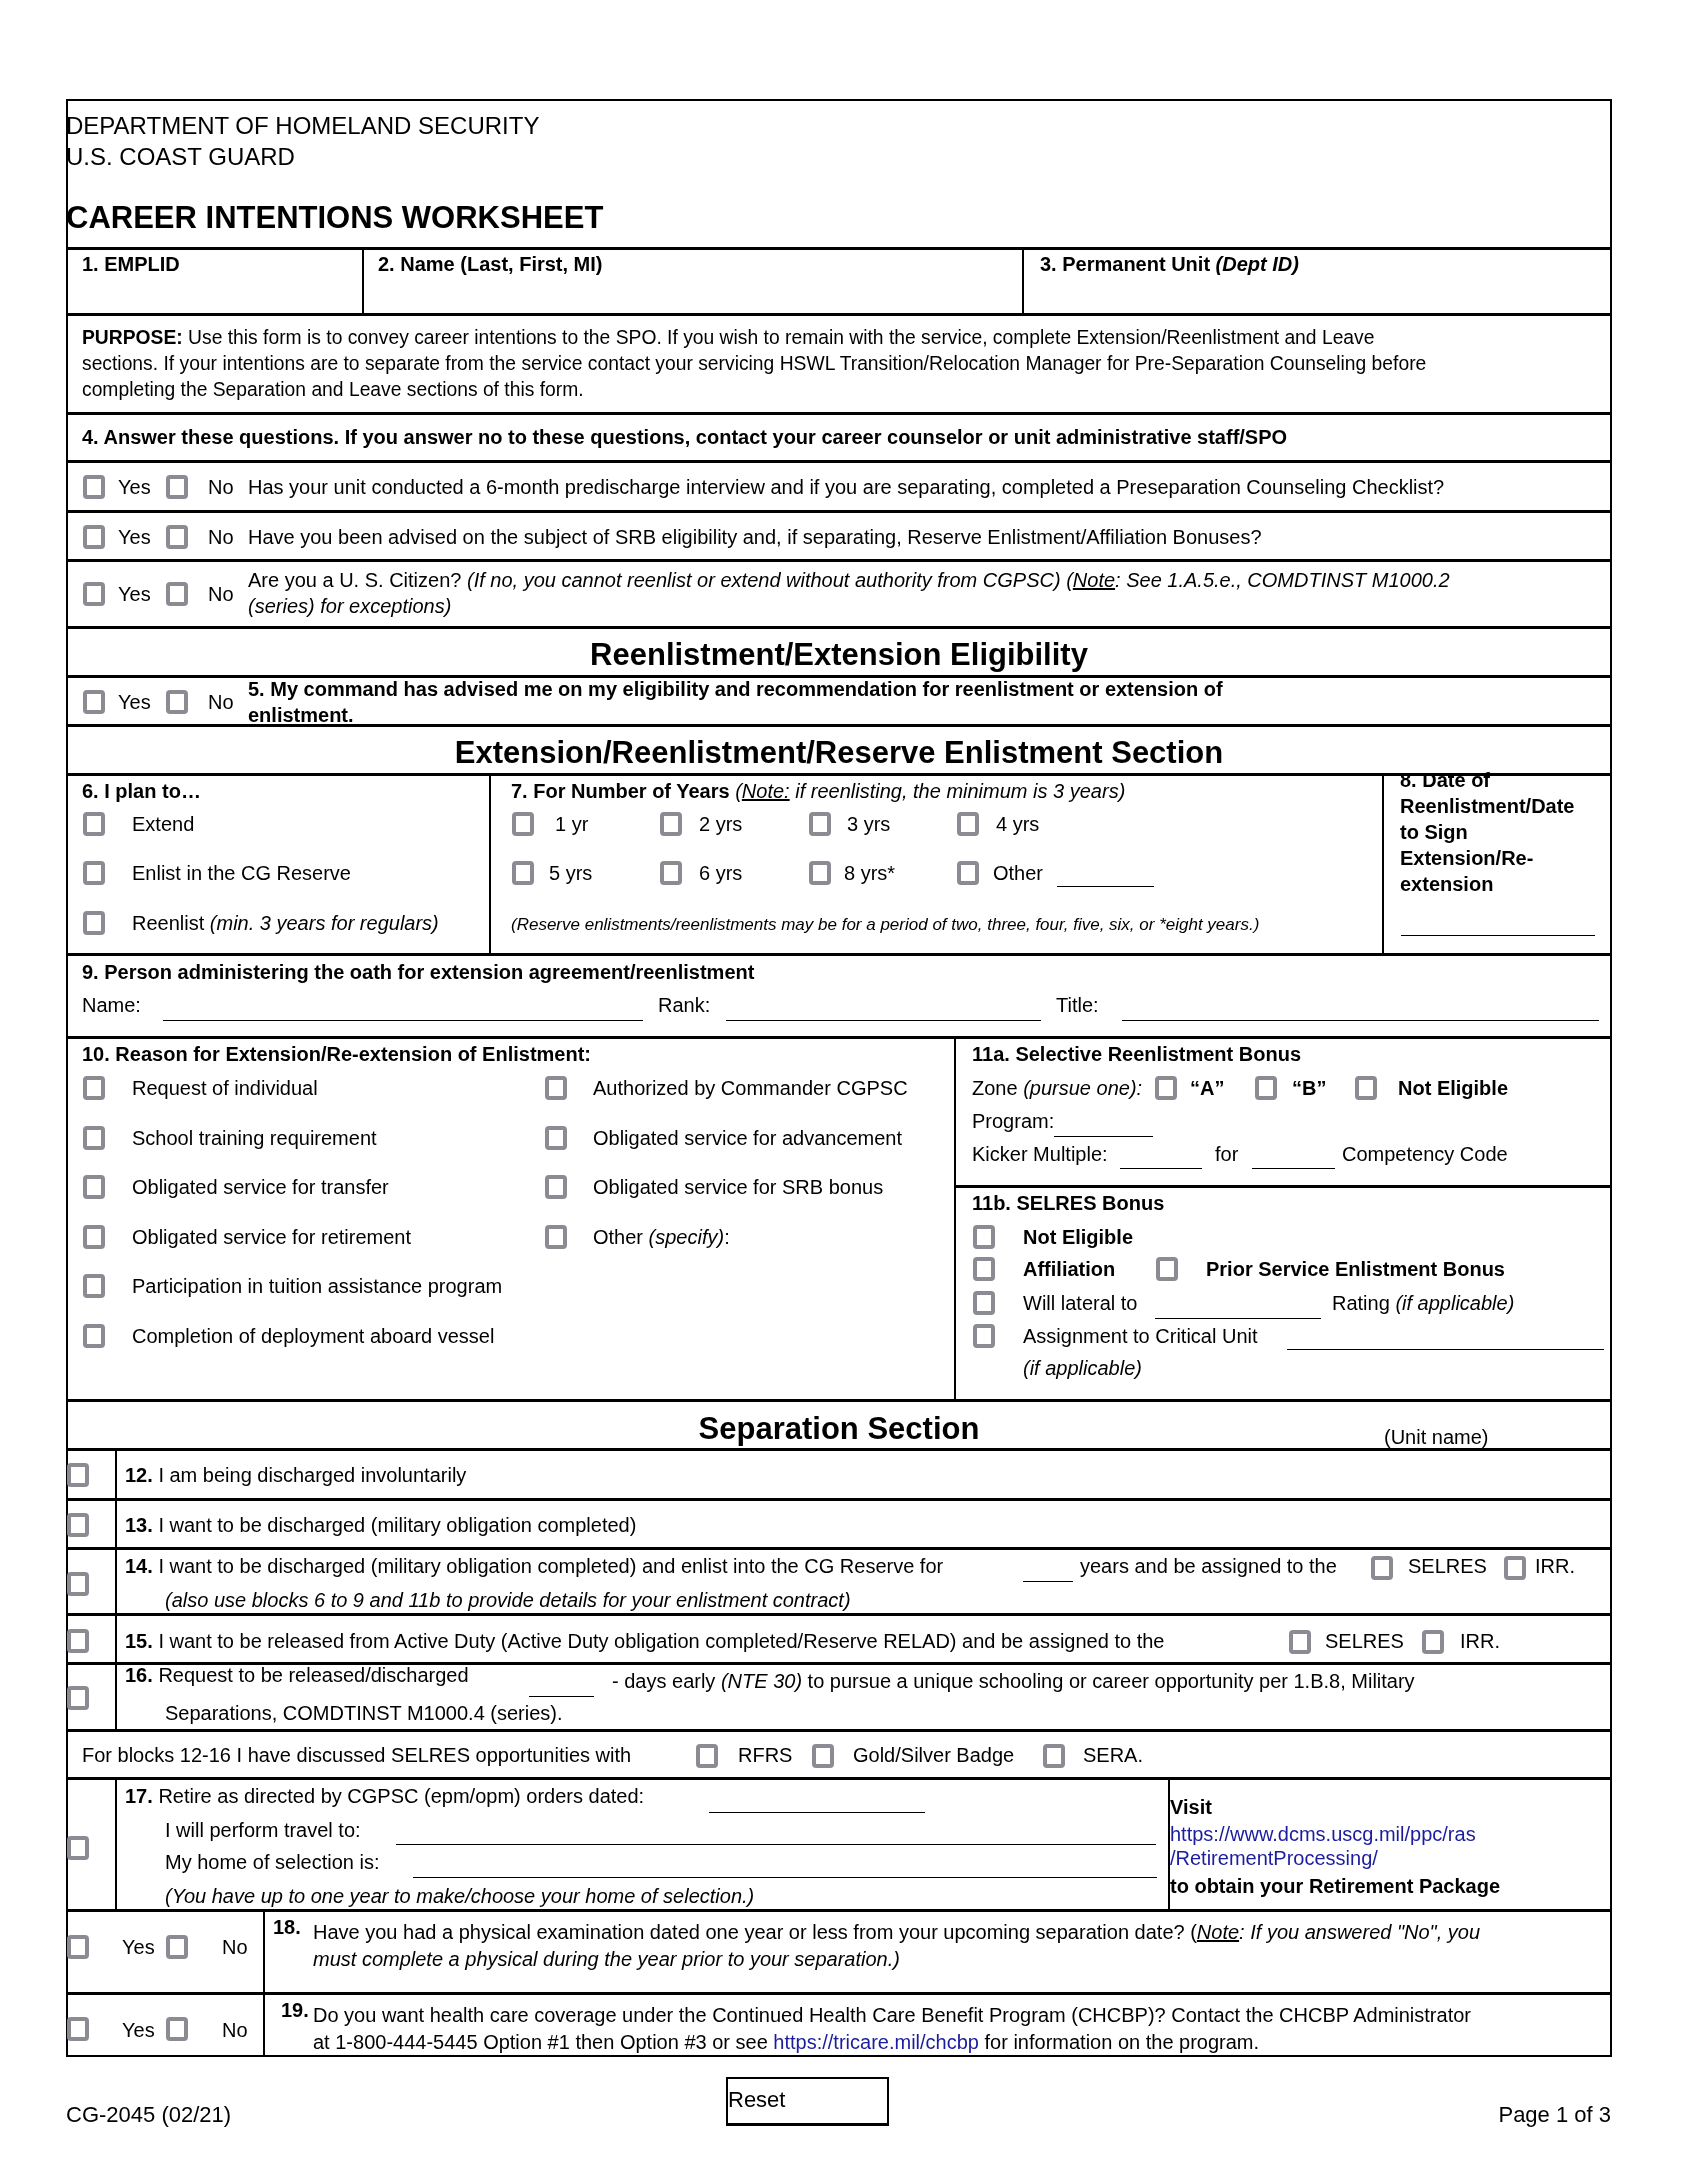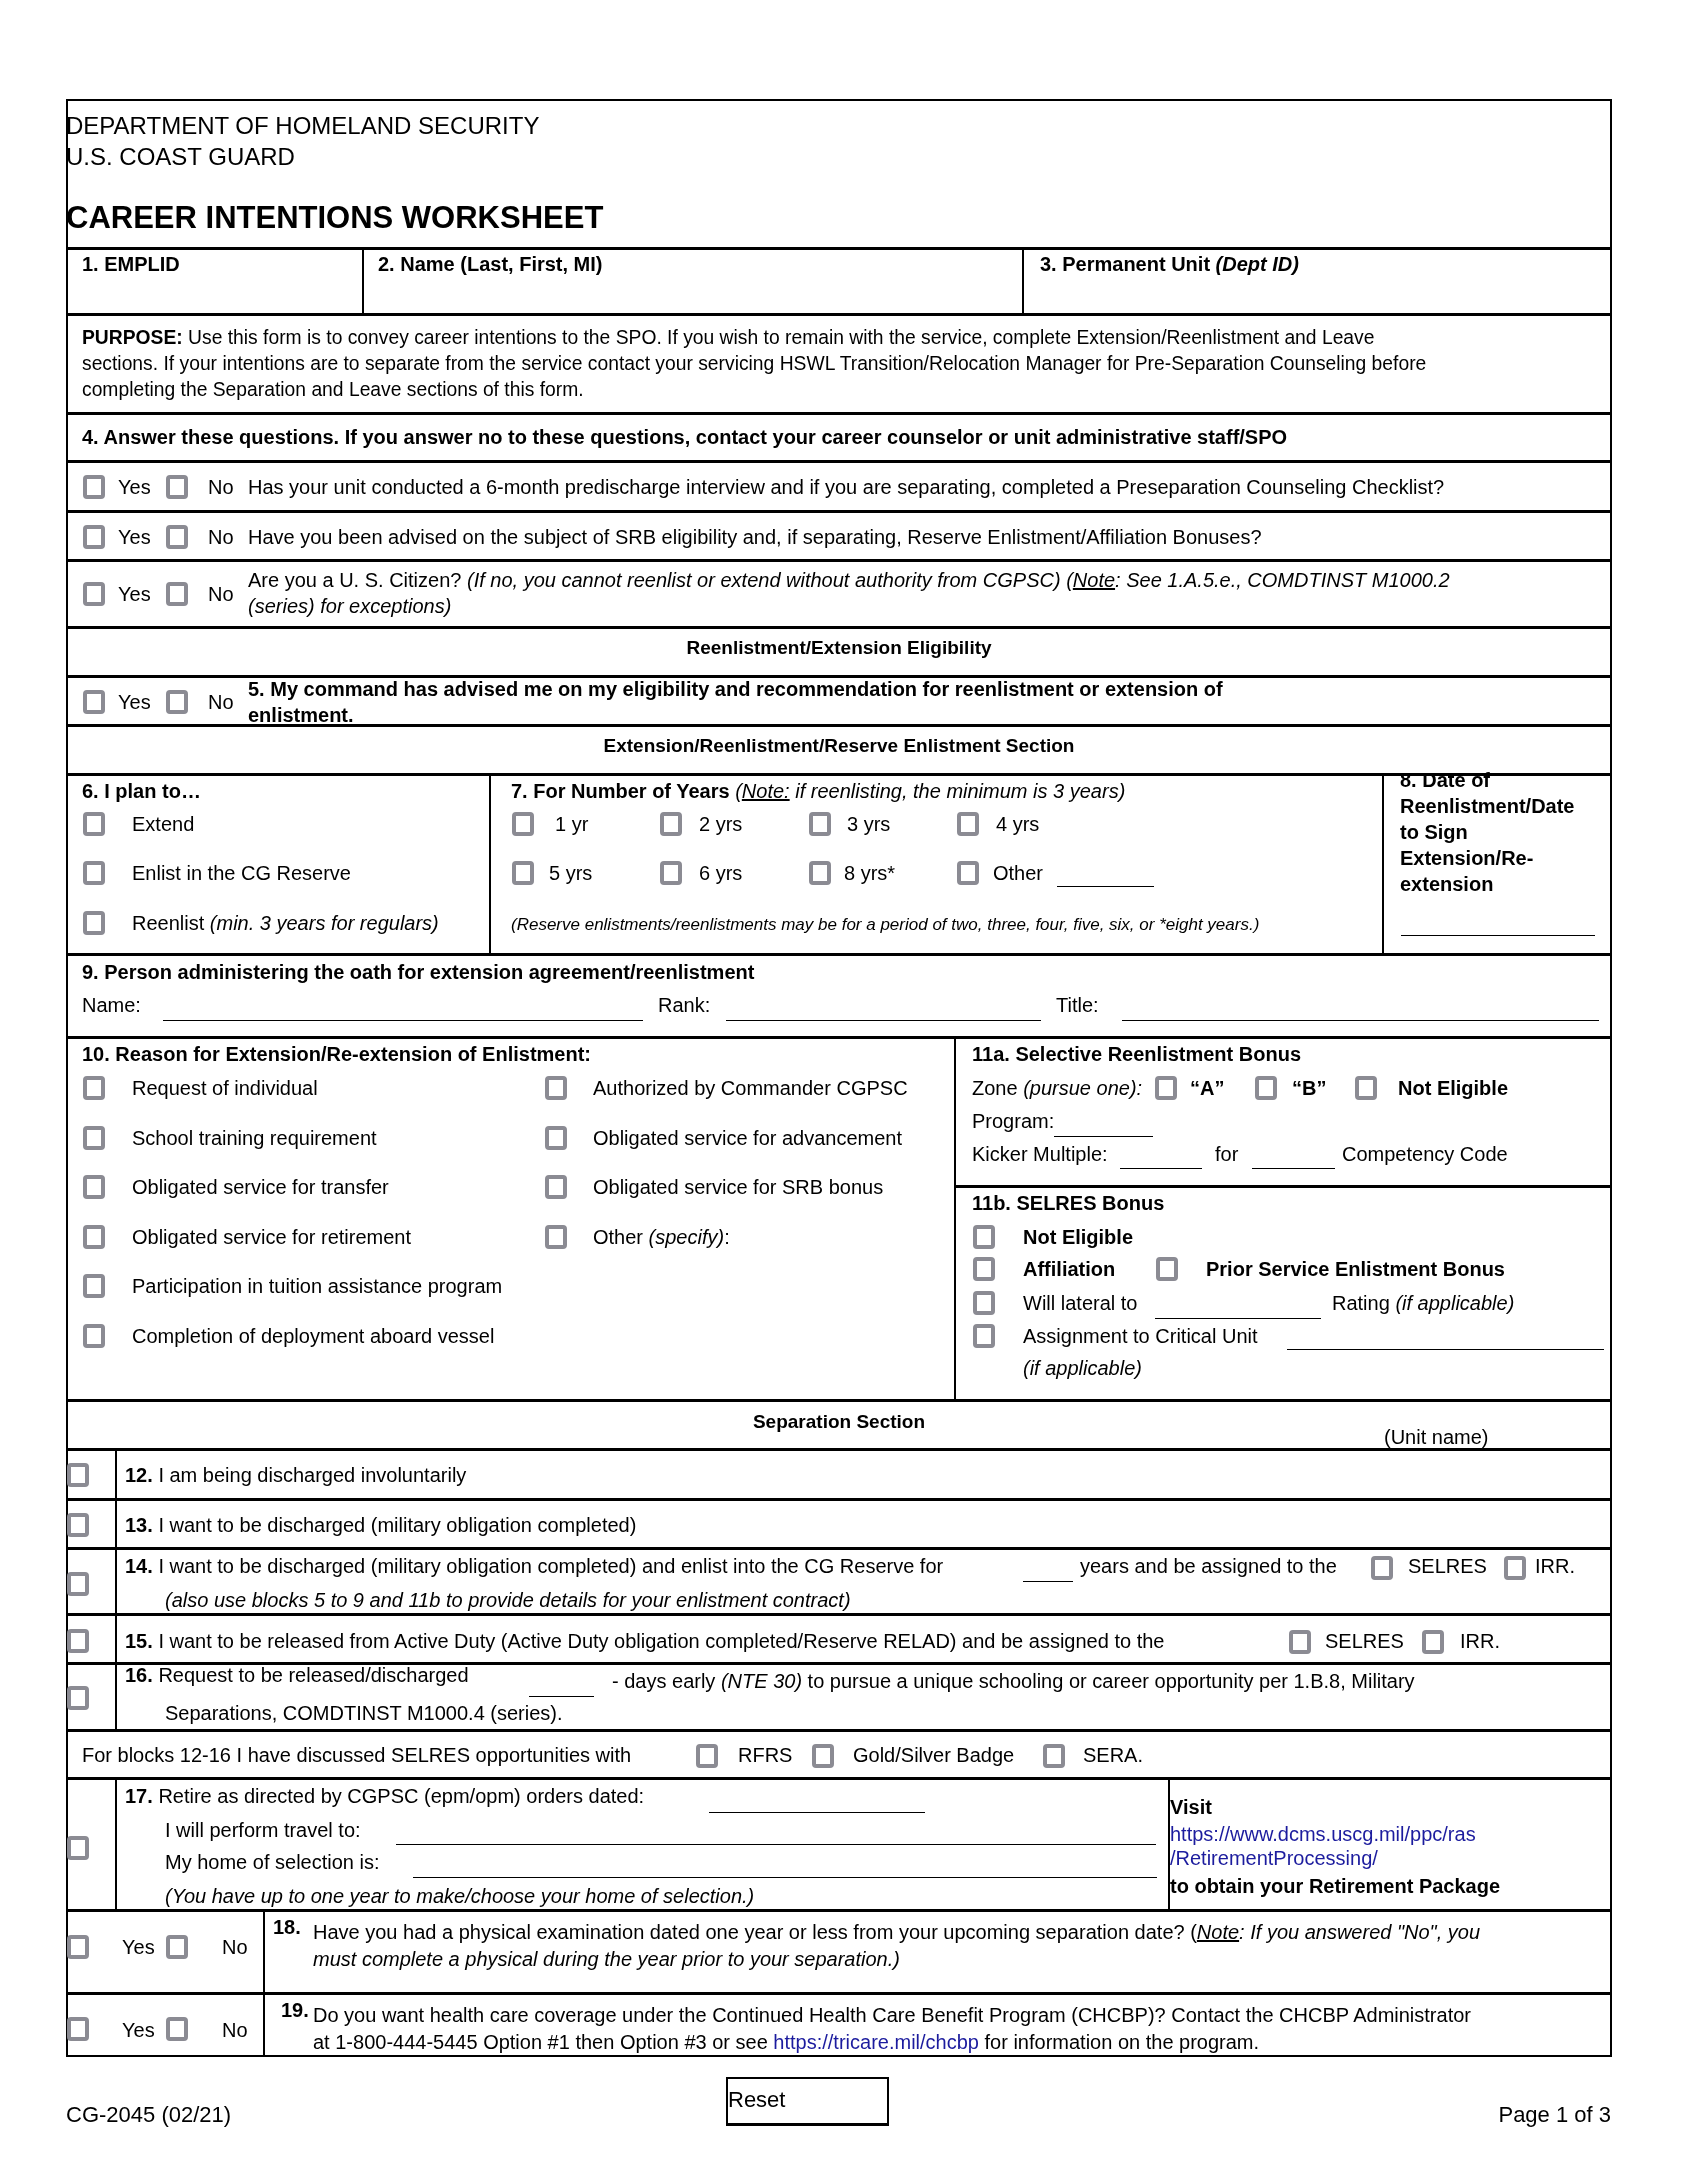--- a/index.html
+++ b/index.html
@@ -9,21 +9,21 @@
 .hl{position:absolute;height:3px;background:#000}
 .vl{position:absolute;width:2px;background:#000}
 .cb{position:absolute;width:22px;height:24px;border:4px solid #8b8b93;border-radius:4px;background:#fff;cursor:pointer}
 .t{position:absolute;white-space:nowrap;font-size:20px;line-height:24px}
 .b{font-weight:bold}
 .i{font-style:italic}
 .u{text-decoration:underline}
 .c{}
 .ul{position:absolute;height:0;border-bottom:1.5px solid #000}
 .link{color:#1c1c9e}
-.sechead{position:absolute;left:66px;width:1546px;text-align:center;font-weight:bold;font-size:19px}
+.sechead{position:absolute;left:66px;width:1546px;text-align:center;font-weight:bold;font-size:31px}
 </style>
 </head>
 <body>
 
 <div class="box"></div>
 
 <div class="t c" style="left:66px;width:1546px;top:111px;font-size:24px;line-height:30px">DEPARTMENT OF HOMELAND SECURITY</div>
 <div class="t c" style="left:66px;width:1546px;top:142px;font-size:24px;line-height:30px">U.S. COAST GUARD</div>
 <div class="t c b" style="left:66px;width:1546px;top:200px;font-size:31px;line-height:36px">CAREER INTENTIONS WORKSHEET</div>
 
@@ -193,21 +193,21 @@
 <div class="hl" style="left:66px;width:1546px;top:1547px"></div>
 
 <div class="cb" style="left:67px;top:1572px"></div>
 <div class="t" style="left:125px;top:1554px"><span class="b">14.</span> <span>I want to be discharged (military obligation completed) and enlist into the CG Reserve for</span></div>
 <div class="ul" style="left:1023px;top:1581px;width:50px"></div>
 <div class="t" style="left:1080px;top:1554px">years and be assigned to the</div>
 <div class="cb" style="left:1371px;top:1556px"></div>
 <div class="t" style="left:1408px;top:1554px">SELRES</div>
 <div class="cb" style="left:1504px;top:1556px"></div>
 <div class="t" style="left:1535px;top:1554px">IRR.</div>
-<div class="t i" style="left:165px;top:1588px">(also use blocks 5 to 9 and 11b to provide details for your enlistment contract)</div>
+<div class="t i" style="left:165px;top:1588px">(also use blocks 6 to 9 and 11b to provide details for your enlistment contract)</div>
 <div class="hl" style="left:66px;width:1546px;top:1613px"></div>
 
 <div class="cb" style="left:67px;top:1629px"></div>
 <div class="t" style="left:125px;top:1629px"><span class="b">15.</span> <span>I want to be released from Active Duty (Active Duty obligation completed/Reserve RELAD) and be assigned to the</span></div>
 <div class="cb" style="left:1289px;top:1630px"></div>
 <div class="t" style="left:1325px;top:1629px">SELRES</div>
 <div class="cb" style="left:1422px;top:1630px"></div>
 <div class="t" style="left:1460px;top:1629px">IRR.</div>
 <div class="hl" style="left:66px;width:1546px;top:1662px"></div>
 

